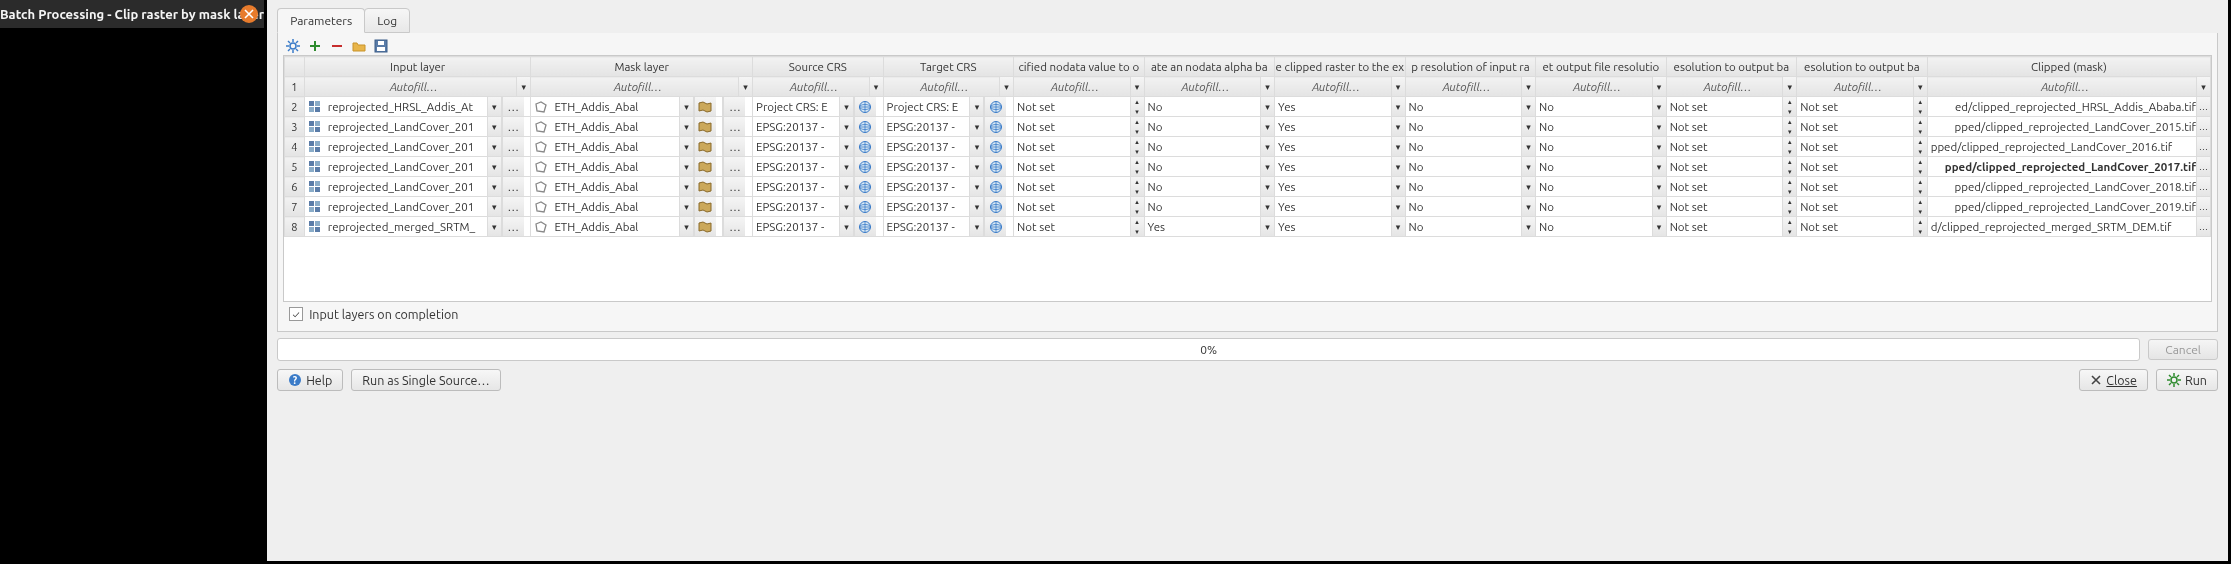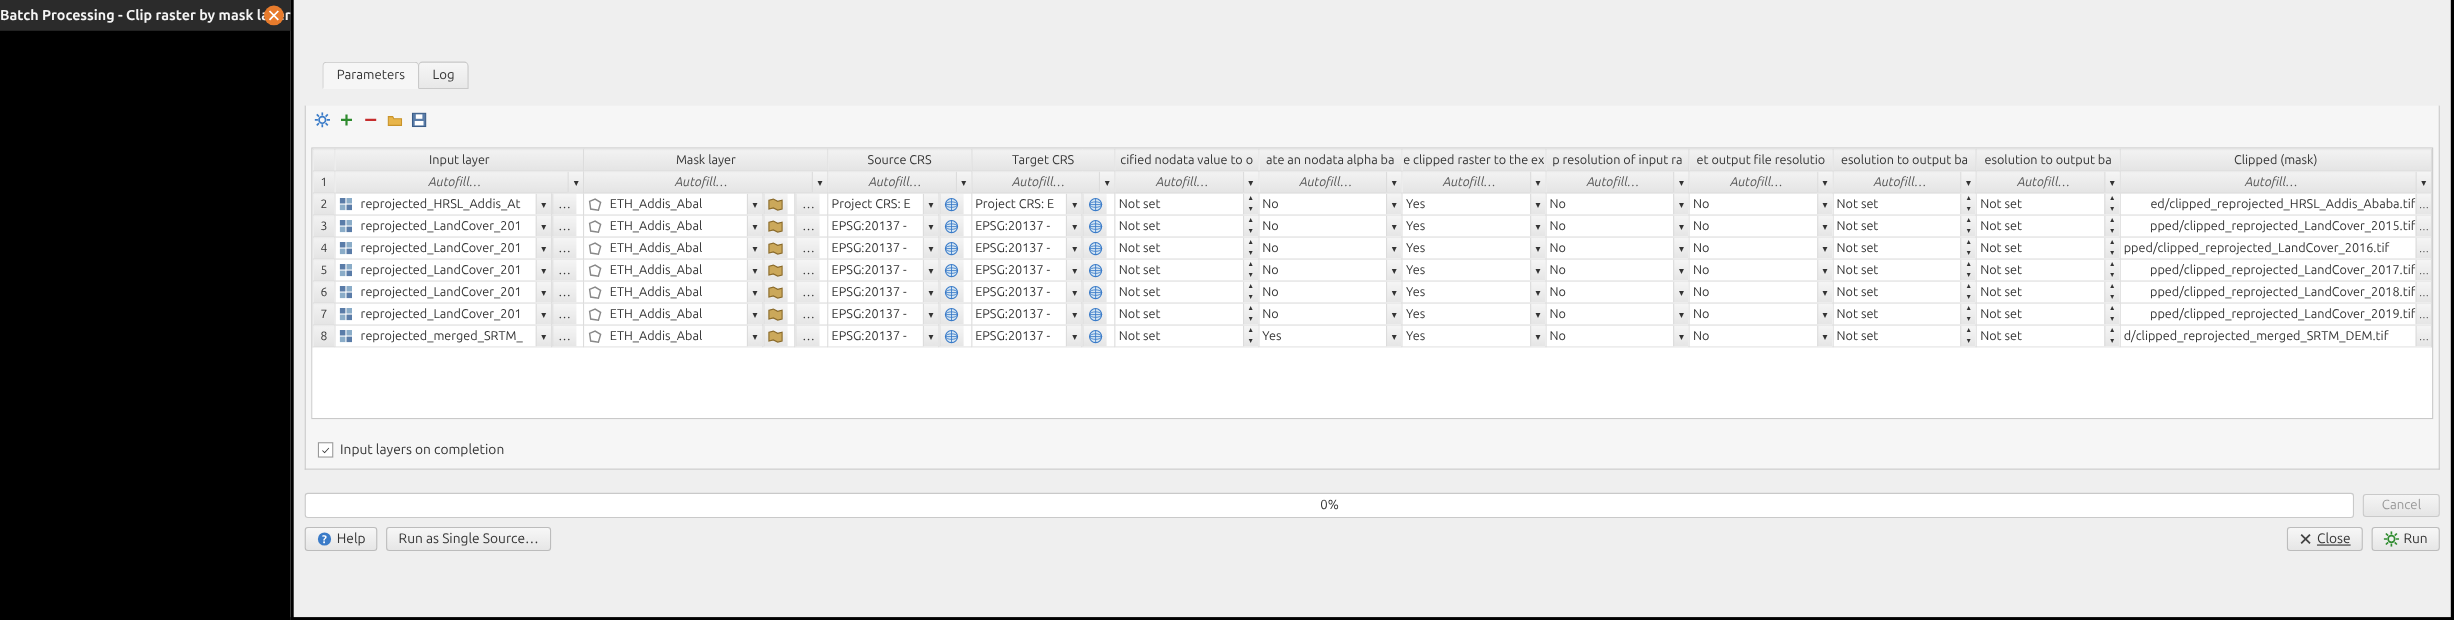--- a/index.html
+++ b/index.html
@@ -5,26 +5,26 @@
 * { box-sizing: border-box; margin: 0; padding: 0; }
 body { font-family: "Ubuntu", "Segoe UI", Arial, sans-serif; font-size: 12px; background: #000; color: #333; }
 .window { background: #000; width: 100%; height: 564px; display: flex; flex-direction: row; }
 .titlebar { background: #2b2b2b; color: #f5f5f5; height: 28px; display: flex; align-items: center; justify-content: center; position: relative; }
 .titlebar .title { font-weight: bold; font-size: 13px; }
 .title-close { position: absolute; right: 6px; top: 5px; width: 18px; height: 18px; background: #e77b2c; border-radius: 50%; display:flex;align-items:center;justify-content:center; }
 .title-close svg { width:10px;height:10px; }
 
 .client { background: #efefef; flex: 1; display: flex; flex-direction: column; border-left:3px solid #000;border-right:3px solid #000;border-bottom:3px solid #000; }
 
-.tabs-bar { display:flex; padding: 8px 10px 0 26px; margin-top: 48px; }
+.tabs-bar { display:flex; padding: 8px 10px 0 10px; }
 .tab { border: 1px solid #c9c9c9; background: linear-gradient(#f6f6f6,#e8e8e8); border-radius:4px 4px 0 0; padding: 5px 12px; margin-right:0; cursor:pointer; font-size:12px; }
 .tab:first-child { border-bottom-color: #f6f6f6; background:#f6f6f6; position:relative; z-index:2; }
 .tab:nth-child(2){ margin-left:-1px; }
 
-.tab-content { margin: 15px 10px; padding: 5px 5px 6px 5px; background:#f6f6f6; border:1px solid #c9c9c9; border-top:none; display:flex; flex-direction:column; gap:17px; }
+.tab-content { margin: 0 10px; padding: 5px 5px 6px 5px; background:#f6f6f6; border:1px solid #c9c9c9; border-top:none; display:flex; flex-direction:column; gap:1px; }
 
 .toolbar-icons { display:flex; gap:6px; padding:0 2px; }
 .toolbar-icons span { width:16px;height:16px; display:flex;align-items:center;justify-content:center; cursor:pointer; }
 
 .grid { border:1px solid #c9c9c9; background:#fff; overflow:hidden; flex:1; }
 table { border-collapse: collapse; width:100%; table-layout:fixed; }
 th, td { border: 1px solid #dcdcdc; padding:0; height:20px; font-size:11.5px; overflow:hidden; white-space:nowrap; }
 th { background: linear-gradient(#f2f2f2,#e4e4e4); font-weight:normal; text-align:center; }
 th.rownum, td.rownum { width:16px; background: linear-gradient(#f2f2f2,#e4e4e4); text-align:center; font-size:11px; }
 
@@ -733,21 +733,21 @@
                   <div class="data-cell no-icon">
                     <span class="txt">Not set</span>
                     <span class="spin">
                       <div>▴</div>
                       <div>▾</div>
                     </span>
                   </div>
                 </td>
                 <td>
                   <div class="data-cell no-icon">
-                    <span class="txt" style="text-align:right;direction:rtl;">pped/clipped_reprojected_LandCover_2017.tif</span>
+                    <span class="txt" style="text-align:right;direction:rtl;font-weight:bold;">pped/clipped_reprojected_LandCover_2017.tif</span>
                     <span class="dd">…</span>
                   </div>
                 </td>
               </tr>
               <tr>
                 <td class="rownum">6</td>
                 <td>
                   <div class="data-cell">
                     <span class="ic">
                       <svg width="14" height="14" viewBox="0 0 14 14">

